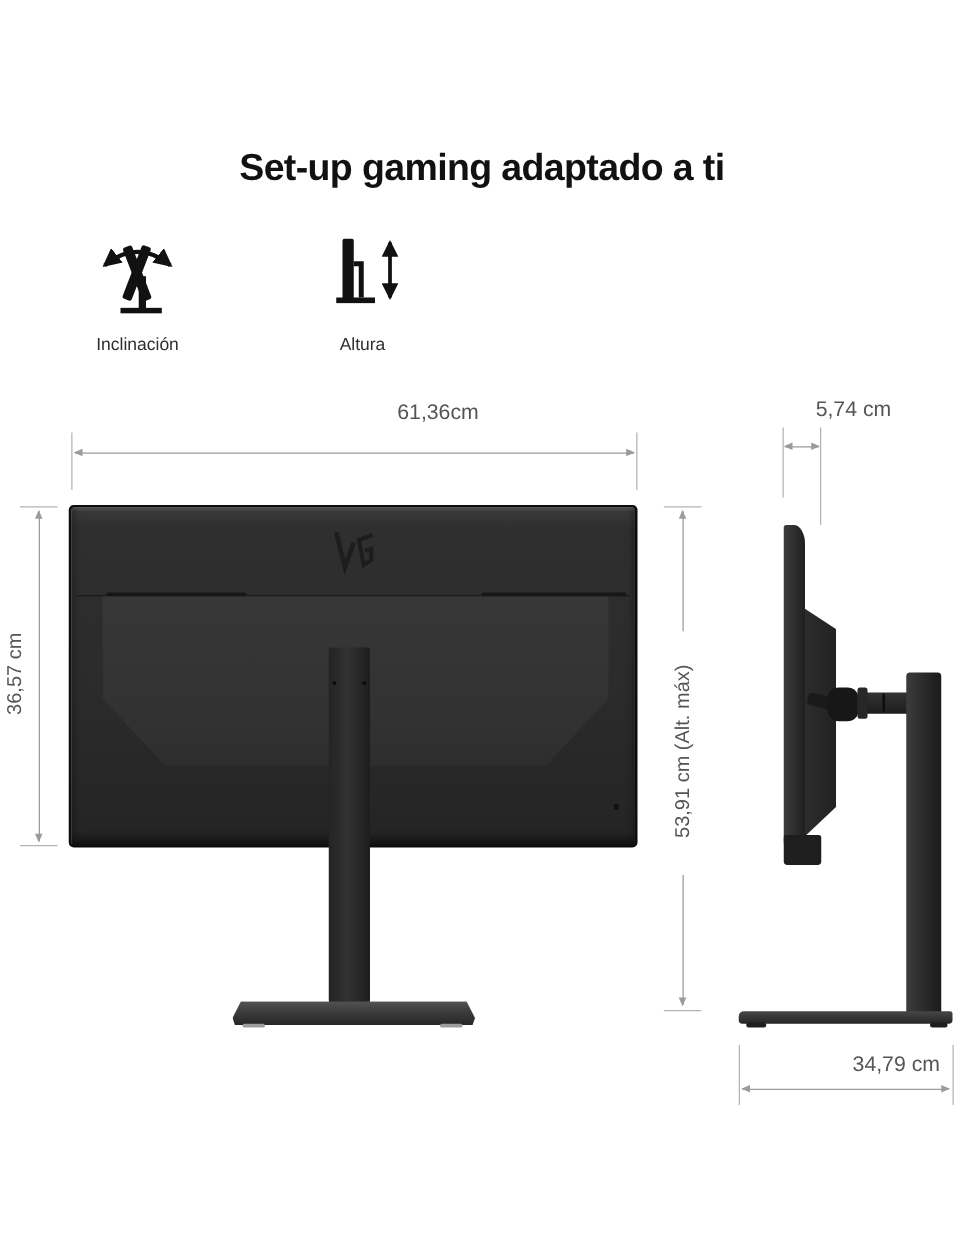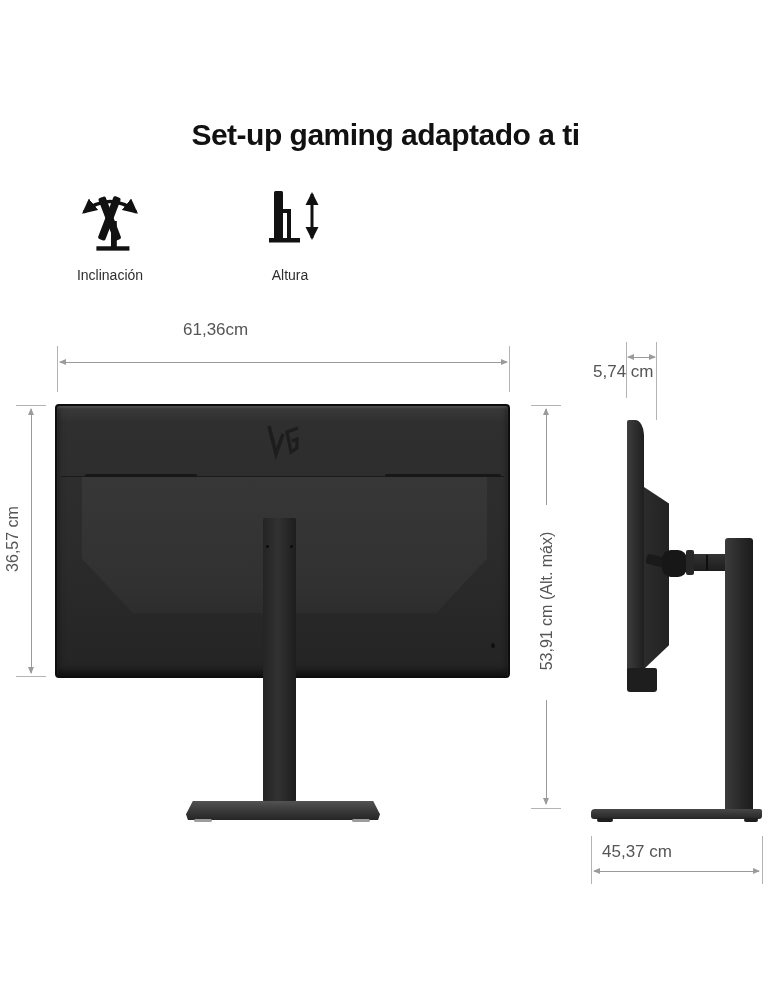--- a/index.html
+++ b/index.html
@@ -10,21 +10,21 @@
   
   .title { position:absolute; left:0; top:118px; width:771px; text-align:center;
            font-size:30px; font-weight:700; color:#111; letter-spacing:-0.5px; }
 
   
   .feature { position:absolute; top:180px; text-align:center; }
   .feature .icon-box { height:82px; display:flex; align-items:center; justify-content:center; }
   .feature .flabel { margin-top:5px; font-size:14px; color:#2e2e2e; }
 
   
-  .dim-label { position:absolute; font-size:17px; color:#555; text-align:left; white-space:nowrap; }
+  .dim-label { position:absolute; font-size:17px; color:#555; text-align:right; white-space:nowrap; }
   .v-label  { position:absolute; font-size:16px; color:#555; text-align:center; white-space:nowrap;
               transform:rotate(-90deg); transform-origin:center; }
 
   
   .h-line { position:absolute; height:1px; background:#9b9b9b; }
   .v-line { position:absolute; width:1px;  background:#9b9b9b; }
   .h-line.arr::before { content:""; position:absolute; left:-1px; top:-3px;
       border-top:3px solid transparent; border-bottom:3px solid transparent; border-right:7px solid #9b9b9b; }
   .h-line.arr::after  { content:""; position:absolute; right:-1px; top:-3px;
       border-top:3px solid transparent; border-bottom:3px solid transparent; border-left:7px solid #9b9b9b; }
@@ -154,36 +154,36 @@
   <div class="tick-h" style="left:16px; top:676px; width:30px;"></div>
   <div class="v-line arr" style="left:31px; top:409px; height:264px;"></div>
   <div class="v-label" style="left:-26px; top:530px; width:78px;">36,57 cm</div>
 
   <div class="tick-h" style="left:531px; top:405px; width:30px;"></div>
   <div class="tick-h" style="left:531px; top:808px; width:30px;"></div>
   <div class="v-line arr-up" style="left:546px; top:409px; height:96px;"></div>
   <div class="v-line arr-down" style="left:546px; top:700px; height:104px;"></div>
   <div class="v-label" style="left:472px; top:592px; width:150px;">53,91 cm (Alt. máx)</div>
 
-  <div class="dim-label" style="left:593px; top:318px; width:120px;margin-top:44px;">5,74 cm</div>
+  <div class="dim-label" style="left:593px; top:318px; width:120px;">5,74 cm</div>
   <div class="tick-v" style="left:626px; top:342px; height:56px;"></div>
   <div class="tick-v" style="left:656px; top:342px; height:78px;"></div>
   <div class="h-line arr" style="left:628px; top:357px; width:27px;"></div>
 
   <div class="slab-side"></div>
   <div class="housing-side"></div>
   <div class="slab-foot"></div>
   <div class="hinge-neck"></div>
   <div class="hinge-knob"></div>
   <div class="hinge-arm"></div>
   <div class="hinge-bracket"></div>
   <div class="arm-seam"></div>
   <div class="column-side"></div>
   <div class="base-side"></div>
   <div class="side-pad" style="left:597px; width:16px;"></div>
   <div class="side-pad" style="left:744px; width:14px;"></div>
 
   <div class="tick-v" style="left:591px; top:836px; height:48px;"></div>
   <div class="tick-v" style="left:762px; top:836px; height:48px;"></div>
-  <div class="dim-label" style="left:602px; top:842px; width:150px;">45,37 cm</div>
+  <div class="dim-label" style="left:602px; top:842px; width:150px;">34,79 cm</div>
   <div class="h-line arr" style="left:594px; top:871px; width:165px;"></div>
 
 </div>
 
 </body></html>

